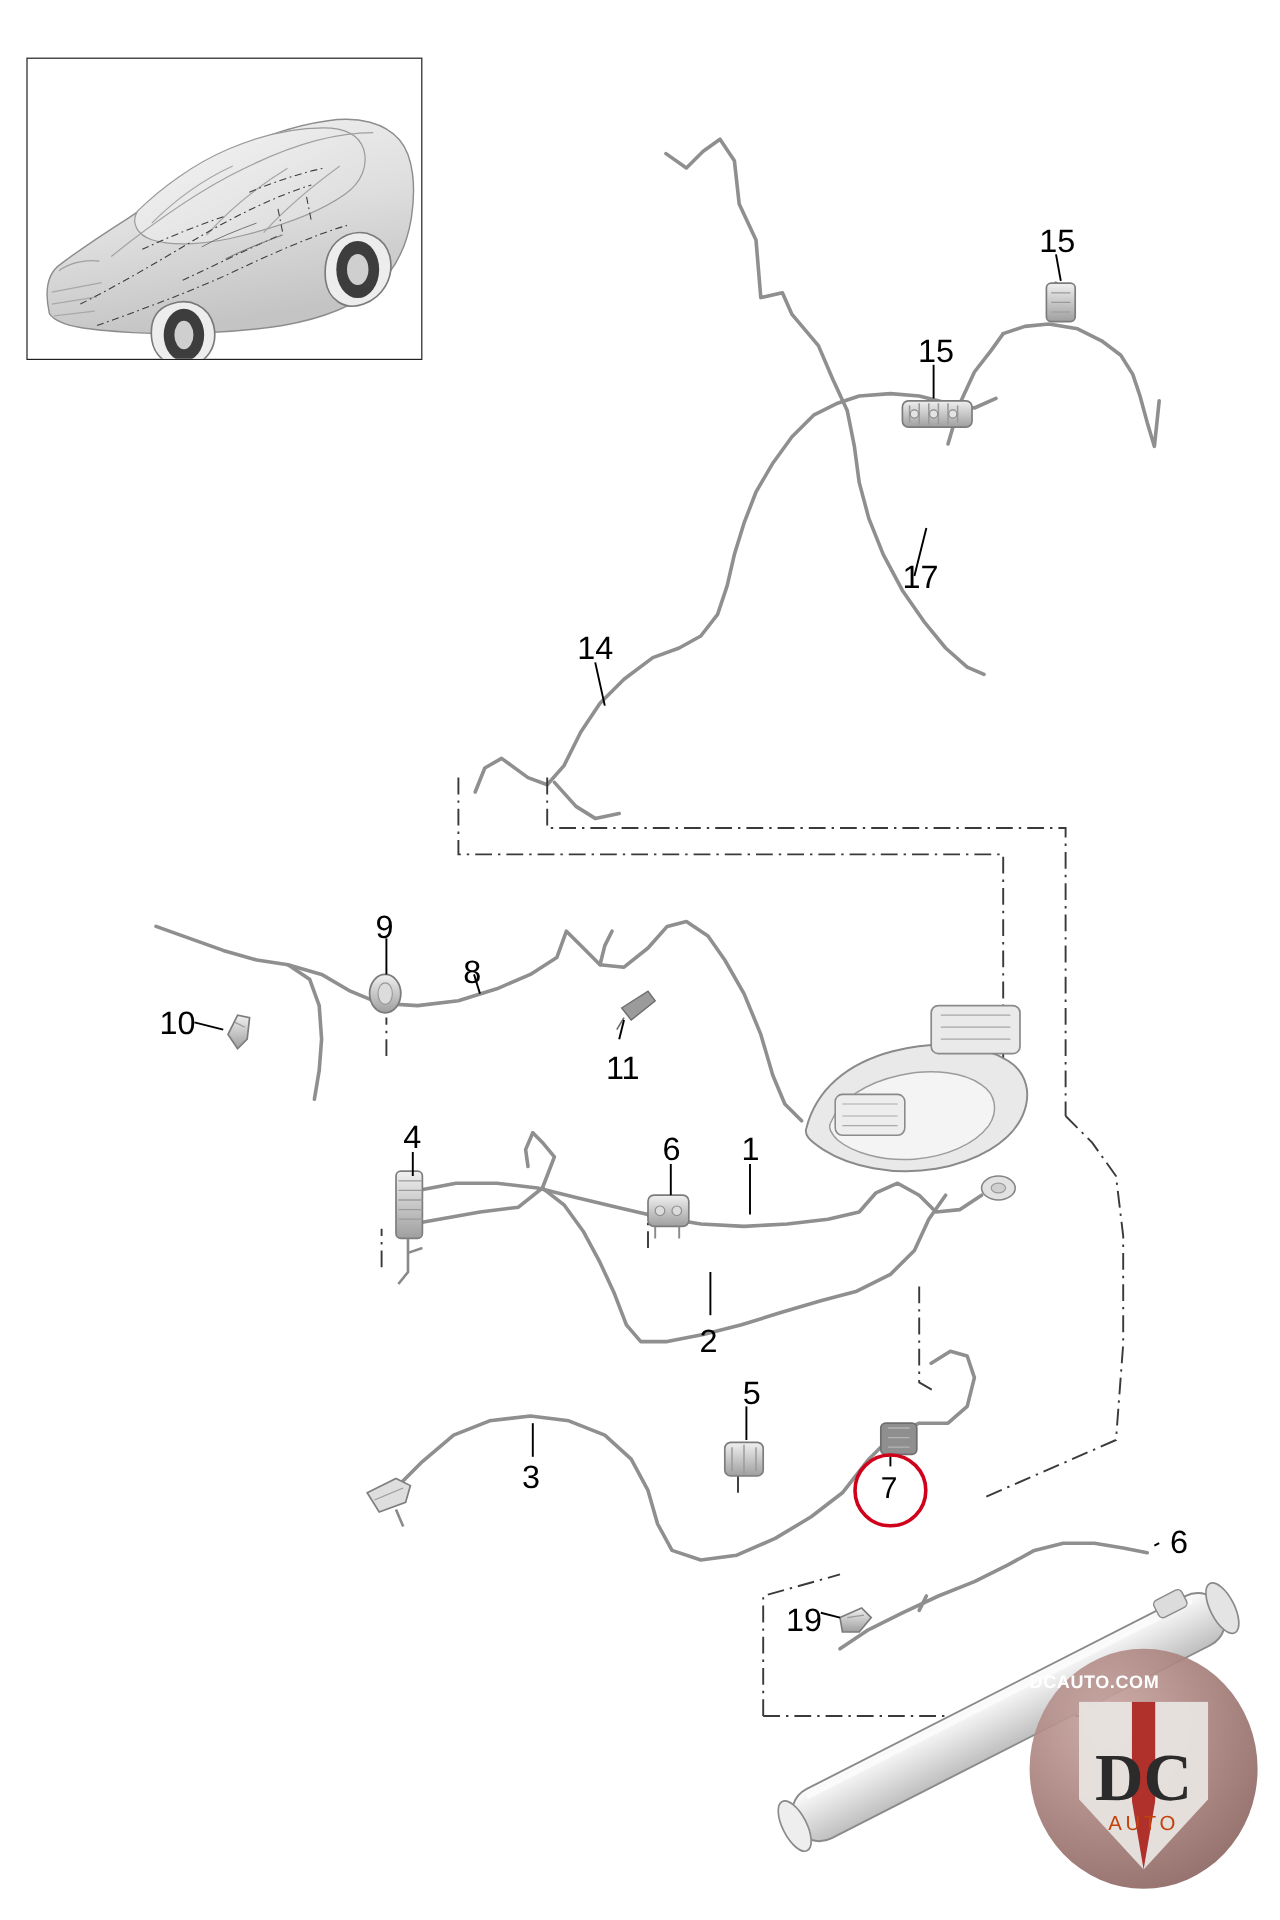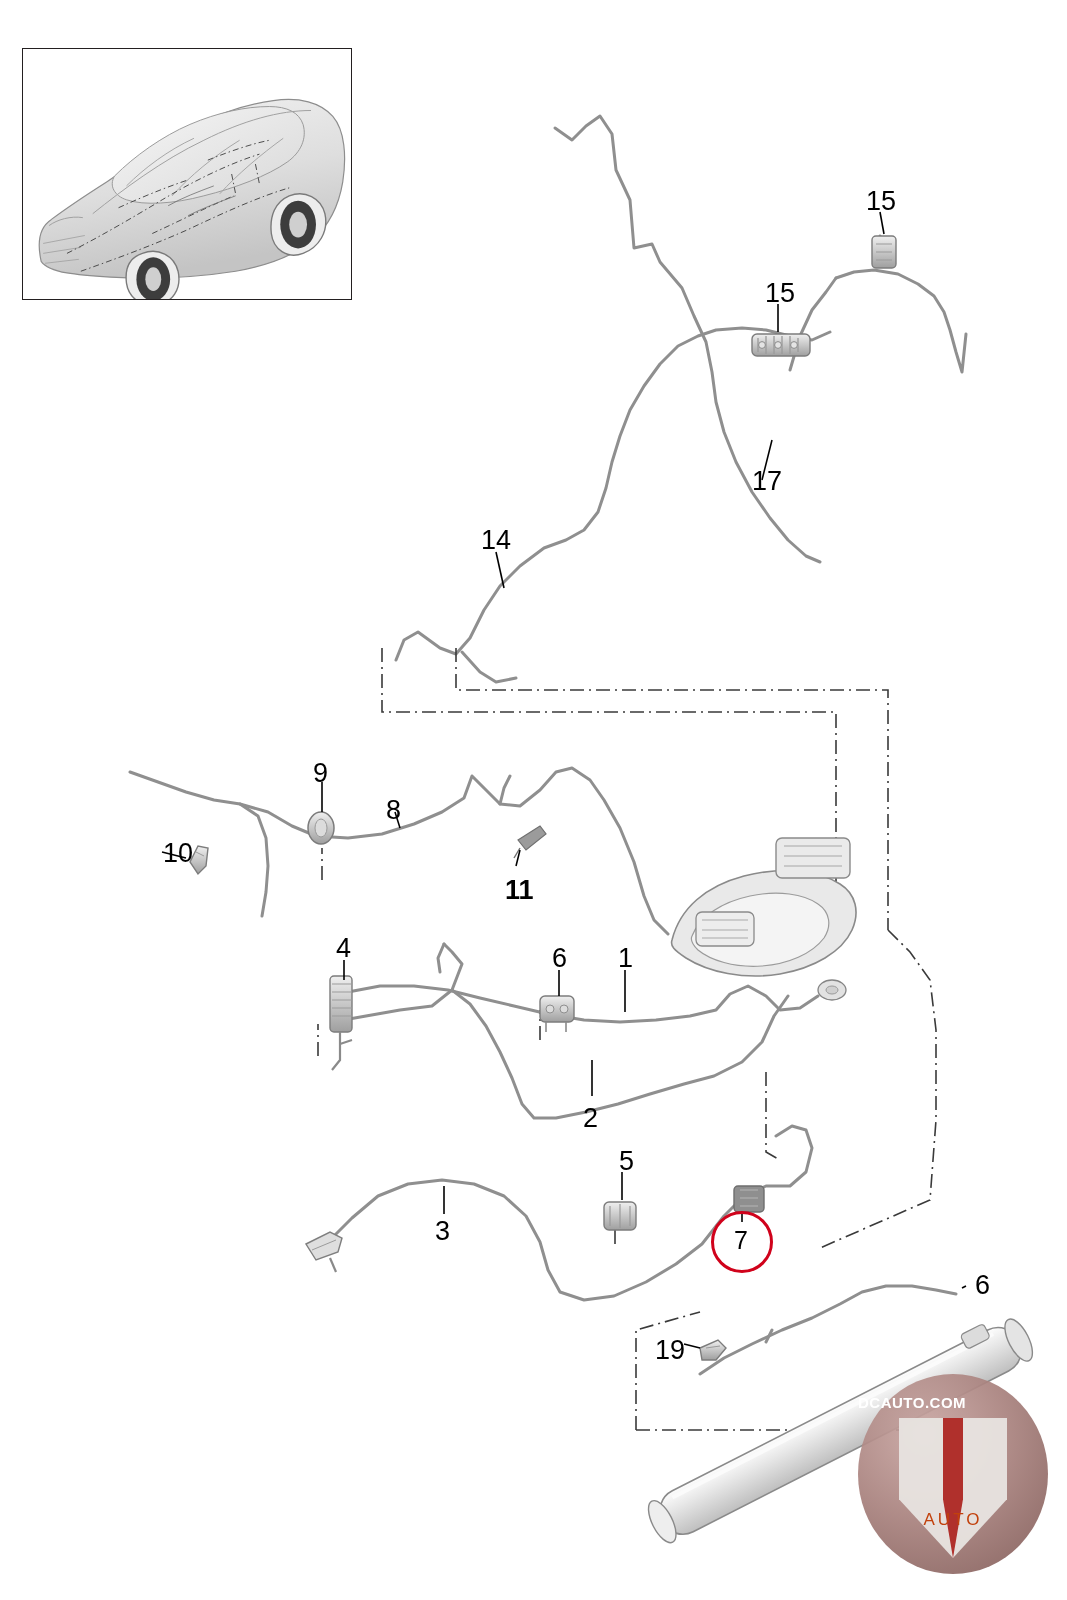--- a/index.html
+++ b/index.html
@@ -425,30 +425,31 @@
   <div class="callout" style="left:618px; top:945px;">1</div>
   <div class="callout" style="left:583px; top:1105px;">2</div>
   <div class="callout" style="left:435px; top:1218px;">3</div>
   <div class="callout" style="left:336px; top:935px;">4</div>
   <div class="callout" style="left:619px; top:1148px;">5</div>
   <div class="callout" style="left:552px; top:945px;">6</div>
   <div id="circle-marker"></div>
   <div class="callout-circled" style="left:734px; top:1228px;">7</div>
   <div class="callout" style="left:386px; top:797px;">8</div>
   <div class="callout" style="left:313px; top:760px;">9</div>
-  <div class="callout" style="left:133px; top:840px;margin-left:30px;">10</div>
-  <div class="callout" style="left:505px; top:877px;font-weight:bold;">11</div>
+  <div class="callout" style="left:133px; top:840px;">10</div>
+  <div class="callout" style="left:505px; top:877px;">11</div>
   <div class="callout" style="left:975px; top:1272px;">6</div>
   <div class="callout" style="left:752px; top:468px;">17</div>
   <div class="callout" style="left:481px; top:527px;text-align:center;">14</div>
   <div class="callout" style="left:866px; top:188px;">15</div>
   <div class="callout" style="left:765px; top:280px;">15</div>
   <div class="callout" style="left:655px; top:1337px;">19</div>
 
   <div id="watermark">
     <div class="wm-inner"></div>
     <div class="wm-shield"></div>
     <div class="wm-stripe"></div>
     <div class="wm-top">DCAUTO.COM</div>
+    <div class="wm-dc">DC</div>
     <div class="wm-auto">AUTO</div>
   </div>
 
 </div>
 
 </body></html>

